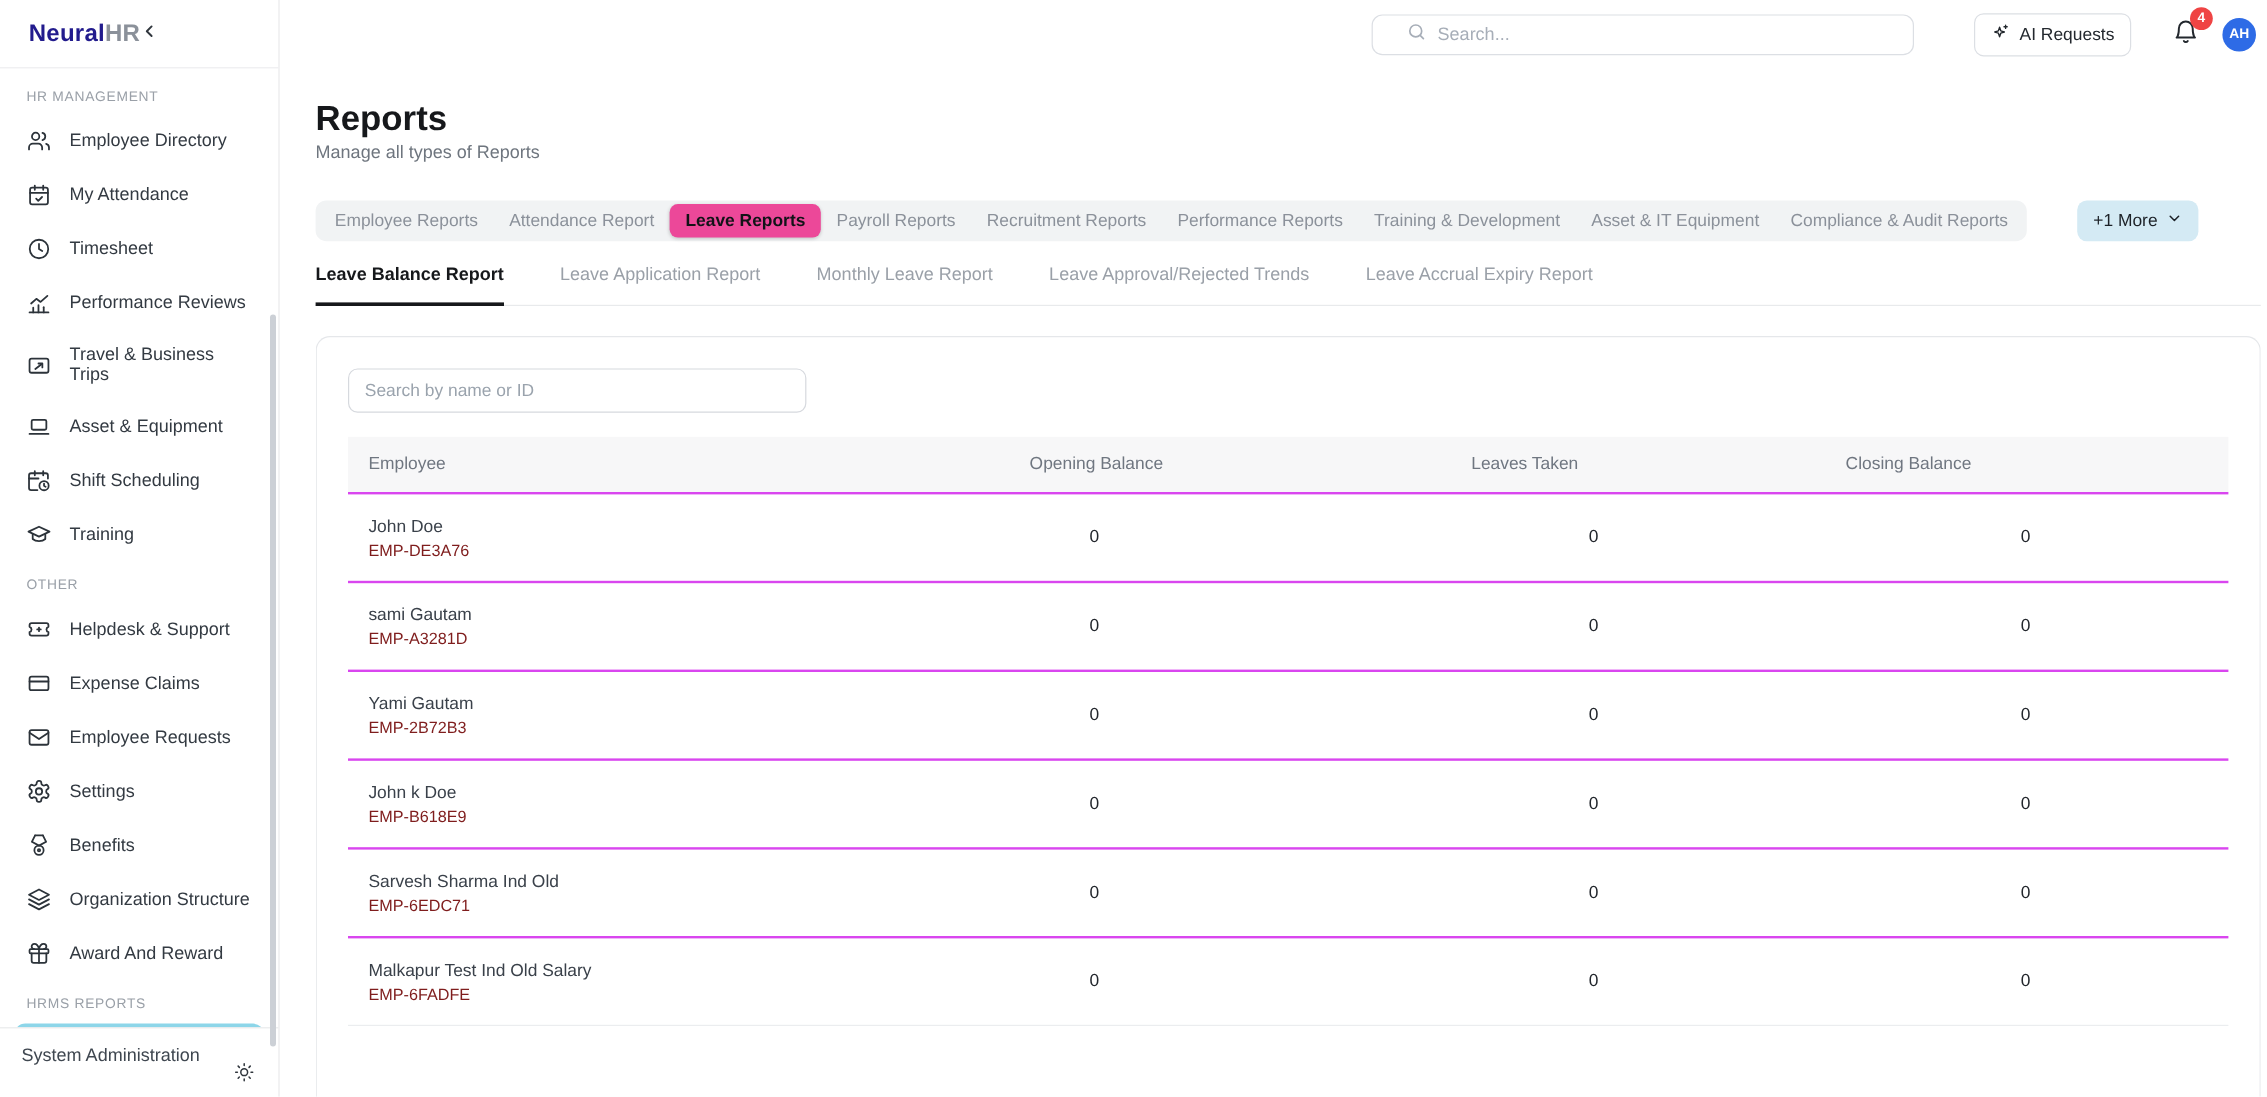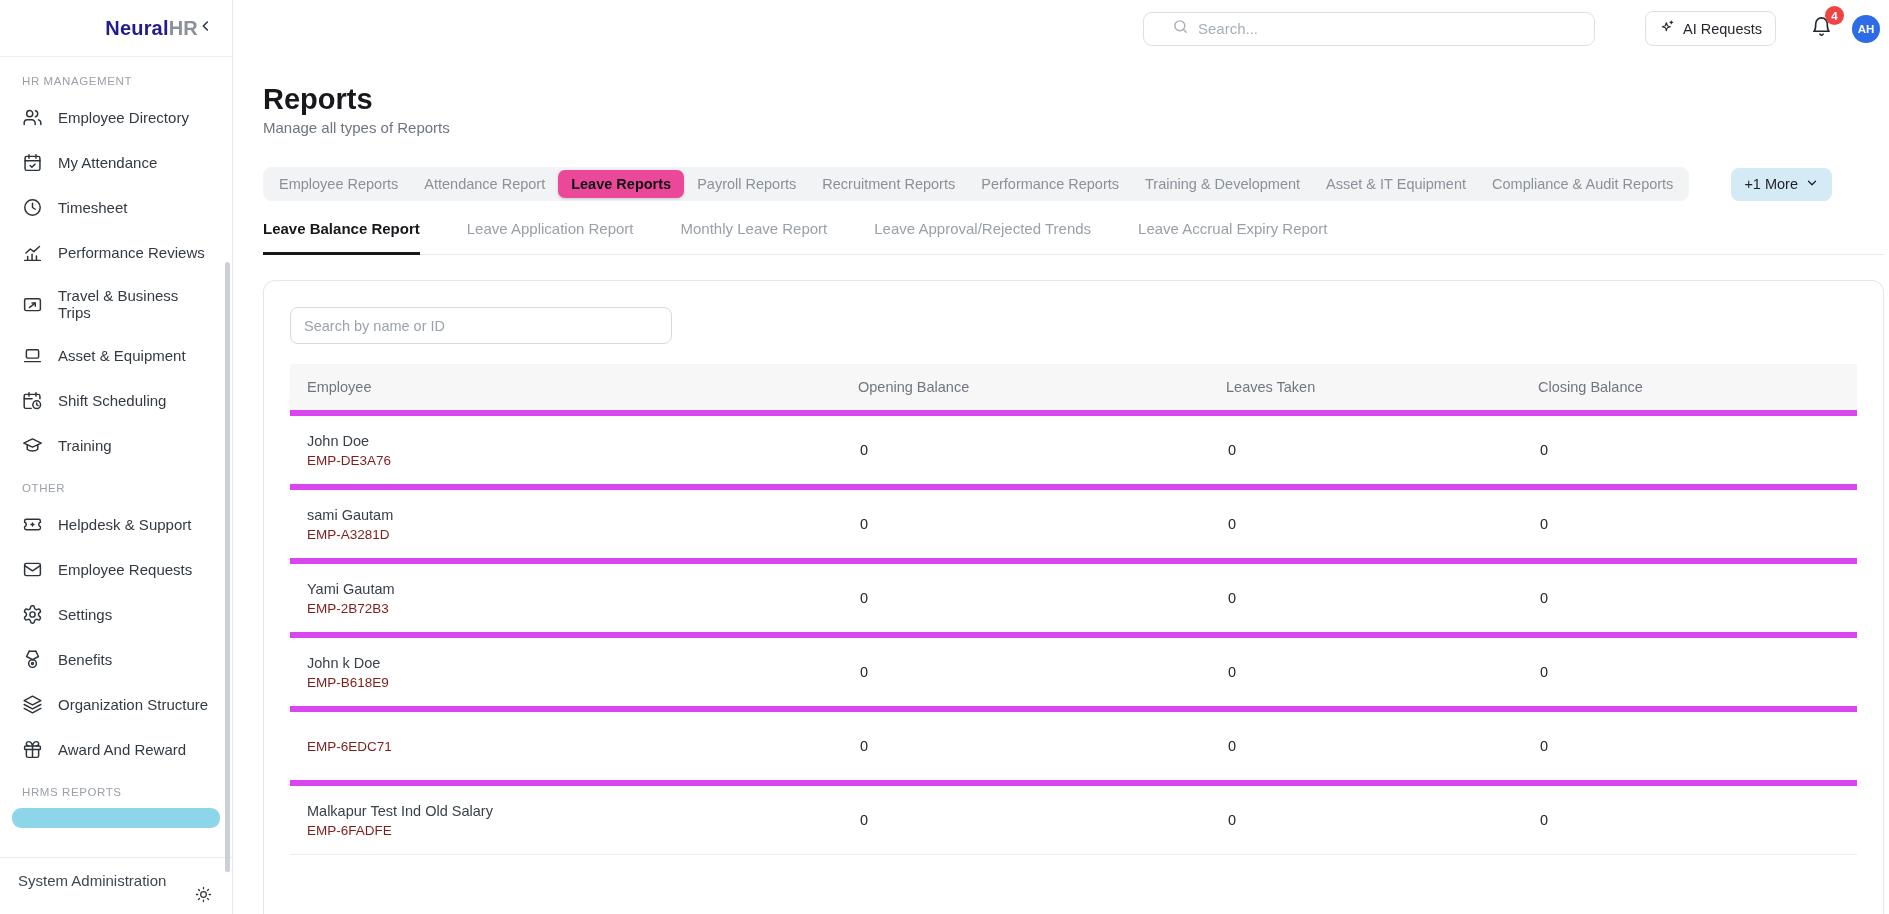--- a/index.html
+++ b/index.html
@@ -3,21 +3,21 @@
 <meta charset="utf-8">
 <style>
   * { box-sizing: border-box; margin: 0; padding: 0; }
   html, body { width: 1889px; height: 914px; overflow: hidden; background: #fff;
     font-family: "Liberation Sans", sans-serif; color: #1f2430; }
   .app { display: flex; height: 100%; }
 
   
   .sidebar { width: 233px; min-width: 233px; height: 100%; border-right: 1px solid #e9eaec;
     display: flex; flex-direction: column; position: relative; background: #fff; }
-  .logo-row { height: 57px; display: flex; align-items: center; justify-content: flex-end;
+  .logo-row { height: 57px; display: flex; align-items: center; justify-content: flex-start;
     padding: 0 18px 0 24px; border-bottom: 1px solid #ededef; }
   .brand { font-size: 20px; font-weight: 700; letter-spacing: .2px; }
   .brand .b1 { color: #221b8d; }
   .brand .b2 { color: #8b919a; }
   .collapse-btn { color: #30363d; cursor: pointer; display: flex; align-items: center; }
   .nav { flex: 1; overflow: hidden; padding: 8px 12px 0 12px; }
   .sec-label { font-size: 11.5px; color: #9aa0a8; letter-spacing: .6px; margin: 10px 10px 10px 10px; }
   .sec-label.mt { margin-top: 16px; }
   .nav-item { display: flex; align-items: center; gap: 15px; padding: 10px 10px; margin-bottom: 4px;
     border-radius: 9px; font-size: 15px; color: #333a42; cursor: pointer; }
@@ -74,21 +74,21 @@
     height: 700px; padding: 26px; }
   .tbl-search { width: 382px; height: 37px; border: 1px solid #d6d9de; border-radius: 8px;
     padding: 0 13px; font-size: 14.5px; color: #30363d; outline: none;
     font-family: "Liberation Sans", sans-serif; }
   .tbl-search::placeholder { color: #9aa3ad; }
   .tbl { margin-top: 20px; }
   .tbl-head, .tbl-row { display: grid; grid-template-columns: 566px 368px 312px 1fr; align-items: center; }
   .tbl-head { background: #f7f7f8; height: 46px; font-size: 14.5px; color: #6f7680; }
   .tbl-head > div { padding-left: 2px; }
   .tbl-head > div:first-child { padding-left: 17px; }
-  .tbl-row { height: 74px; border-top: 6px solid #d946ef; }
+  .tbl-row { height: 74px; border-top: 2px solid #d946ef; gap: 48px; }
   .tbl-row:first-of-type { border-top: none; }
   .cell-emp { padding-left: 17px; display: flex; flex-direction: column; gap: 4px; }
   .cell-emp .nm { font-size: 14.5px; color: #3a414a; }
   .cell-emp .eid { font-size: 13.5px; color: #7f1d1d; }
   .cell-val { font-size: 14.5px; color: #22262c; padding-left: 4px; }
   .partial-row { border-top: 1px solid #ebedef; height: 60px; }
 </style>
 </head>
 <body>
 
@@ -196,20 +196,29 @@
       <div class="sec-label mt">OTHER</div>
 
       <div class="nav-item">
         <span class="icon">
             <svg viewBox="0 0 24 24" fill="none" stroke="currentColor" stroke-width="1.7" stroke-linecap="round" stroke-linejoin="round">
               <path d="M3 9.5V8a2 2 0 0 1 2-2h14a2 2 0 0 1 2 2v1.5a2.6 2.6 0 0 0 0 5V16a2 2 0 0 1-2 2H5a2 2 0 0 1-2-2v-1.5a2.6 2.6 0 0 0 0-5Z"></path>
               <path d="M10.3 12h3.4M12 10.3v3.4"></path>
             </svg>
           </span>
         <span>Helpdesk &amp; Support</span>
+      </div>
+      <div class="nav-item">
+        <span class="icon">
+            <svg viewBox="0 0 24 24" fill="none" stroke="currentColor" stroke-width="1.7" stroke-linecap="round" stroke-linejoin="round">
+              <rect x="3" y="5.5" width="18" height="13" rx="2"></rect>
+              <path d="M3 10.2h18"></path>
+            </svg>
+          </span>
+        <span>Expense Claims</span>
       </div>
       <div class="nav-item">
         <span class="icon">
             <svg viewBox="0 0 24 24" fill="none" stroke="currentColor" stroke-width="1.7" stroke-linecap="round" stroke-linejoin="round">
               <rect x="3" y="5" width="18" height="14" rx="2"></rect>
               <path d="m3 7.5 9 6 9-6"></path>
             </svg>
           </span>
         <span>Employee Requests</span>
       </div>
@@ -389,20 +398,21 @@
               <span class="nm">John k Doe</span>
               <span class="eid">EMP-B618E9</span>
             </div>
             <div class="cell-val">0</div>
             <div class="cell-val">0</div>
             <div class="cell-val">0</div>
           </div>
 
           <div class="tbl-row">
             <div class="cell-emp">
+              <span class="nm">Sarvesh Sharma Ind Old</span>
               <span class="eid">EMP-6EDC71</span>
             </div>
             <div class="cell-val">0</div>
             <div class="cell-val">0</div>
             <div class="cell-val">0</div>
           </div>
 
           <div class="tbl-row">
             <div class="cell-emp">
               <span class="nm">Malkapur Test Ind Old Salary</span>

